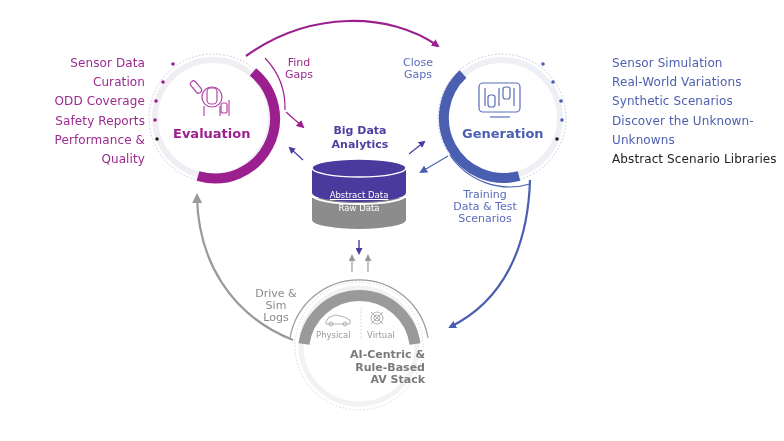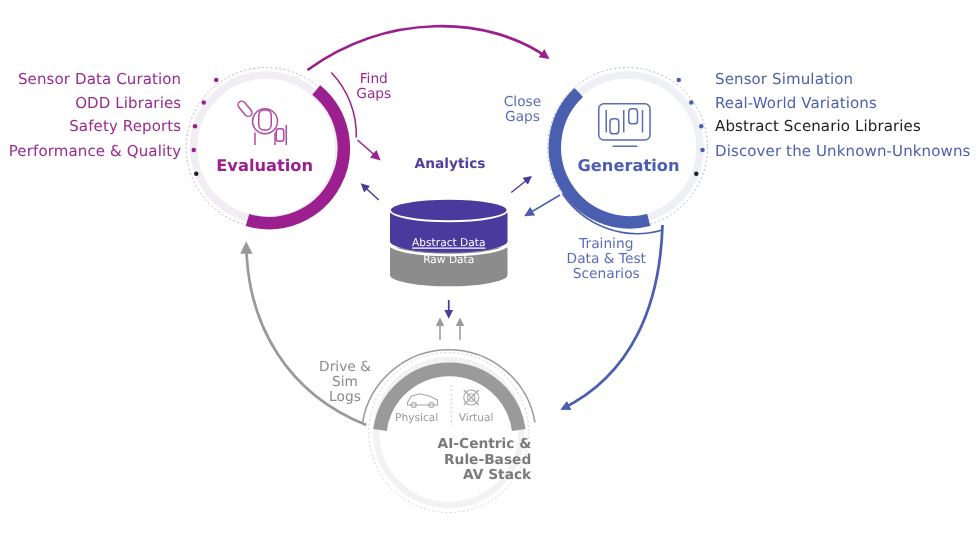--- a/index.html
+++ b/index.html
@@ -1,20 +1,20 @@
 <!DOCTYPE html>
 <html><head>
 <meta charset="utf-8">
 <style>
   html,body{margin:0;padding:0;background:#ffffff;}
   body{width:784px;height:441px;position:relative;overflow:hidden;font-family:"DejaVu Sans",sans-serif;}
   svg#diagram{position:absolute;left:0;top:0;width:784px;height:441px;}
   .left-list{position:absolute;right:639px;top:54px;text-align:right;}
   .right-list{position:absolute;left:572px;top:54px;text-align:left;}
-  .list-item{display:block;font-size:12px;line-height:19.2px;letter-spacing:0.1px;}
+  .list-item{display:block;font-size:12px;line-height:19.2px;letter-spacing:0.1px;margin-left:40px;}
   .purple{color:#9b2a8f;}
   .blue{color:#4d5fae;}
   .dark{color:#222222;}
   .small{position:absolute;font-size:11px;line-height:12px;text-align:center;}
   .node-title{position:absolute;font-weight:bold;font-size:13px;text-align:left;}
   .big-data{position:absolute;left:310px;top:124px;width:100px;text-align:center;color:#4e3fa0;font-weight:bold;font-size:11px;line-height:14px;}
   .cyl-label{position:absolute;text-align:center;color:#ffffff;font-size:8.5px;}
   .av-title{position:absolute;left:295px;top:349px;width:130px;text-align:right;color:#7a7a7a;font-weight:bold;font-size:11px;line-height:12.6px;}
   .av-sub{position:absolute;color:#9a9a9a;font-size:8.5px;}
 </style>
@@ -124,45 +124,47 @@
     <g stroke="#a8a8a8" stroke-width="0.9" fill="none">
       <circle cx="377" cy="318" r="6"></circle>
       <circle cx="377" cy="318" r="3"></circle>
       <path d="M371,312 L383,324 M383,312 L371,324"></path>
     </g>
   </g>
 </svg>
 
 <div class="left-list">
   <span class="list-item purple">Sensor Data Curation</span>
-  <span class="list-item purple">ODD Libraries</span>
+  <span class="list-item purple">ODD Coverage</span>
   <span class="list-item purple">Safety Reports</span>
   <span class="list-item purple">Performance &amp; Quality</span>
 </div>
 
 <div class="right-list">
   <span class="list-item blue">Sensor Simulation</span>
   <span class="list-item blue">Real-World Variations</span>
+  <span class="list-item blue">Synthetic Scenarios</span>
+  <span class="list-item blue">Discover the Unknown-Unknowns</span>
   <span class="list-item dark">Abstract Scenario Libraries</span>
-  <span class="list-item blue">Discover the Unknown-Unknowns</span>
 </div>
 
 <div class="node-title" style="left:173px;top:126px;width:82px;color:#9b1f8e;">Evaluation</div>
 <div class="node-title" style="left:462px;top:126px;width:82px;color:#4b5fb0;">Generation</div>
 
 <div class="small" style="left:281px;top:57px;width:36px;color:#9b2a8f;">
   <div>Find</div>
   <div>Gaps</div>
 </div>
-<div class="small" style="left:399px;top:57px;width:38px;color:#5a6cb8;margin-top:19px;">
+<div class="small" style="left:399px;top:57px;width:38px;color:#5a6cb8;">
   <div>Close</div>
   <div>Gaps</div>
 </div>
 
 <div class="big-data">
+  <div>Big Data</div>
   <div>Analytics</div>
 </div>
 <div class="cyl-label" style="left:312px;top:190px;width:94px;text-decoration:underline;">Abstract Data</div>
 <div class="cyl-label" style="left:312px;top:203px;width:94px;">Raw Data</div>
 
 <div class="small" style="left:450px;top:189px;width:70px;color:#5a6cb8;">
   <div>Training</div>
   <div>Data &amp; Test</div>
   <div>Scenarios</div>
 </div>

